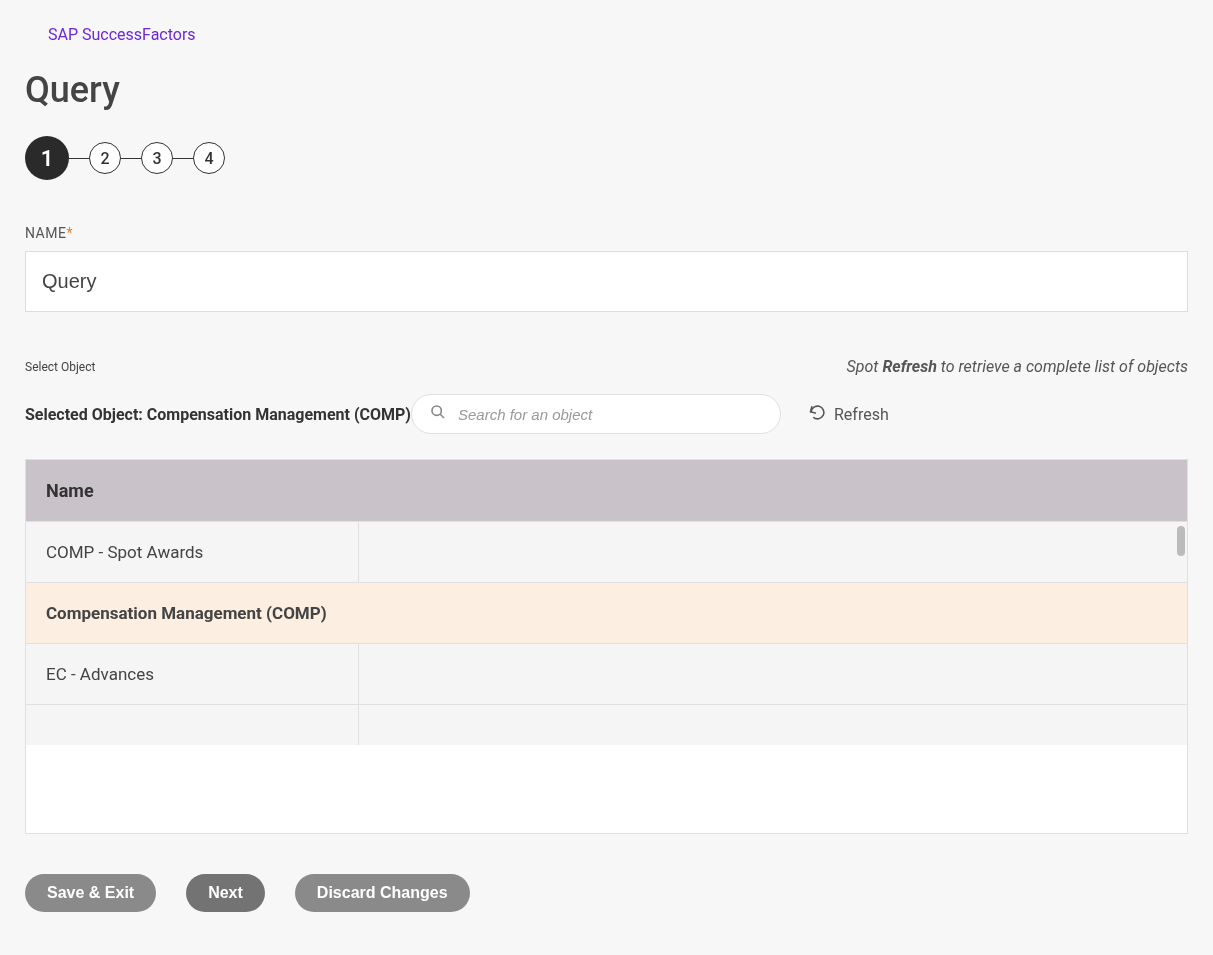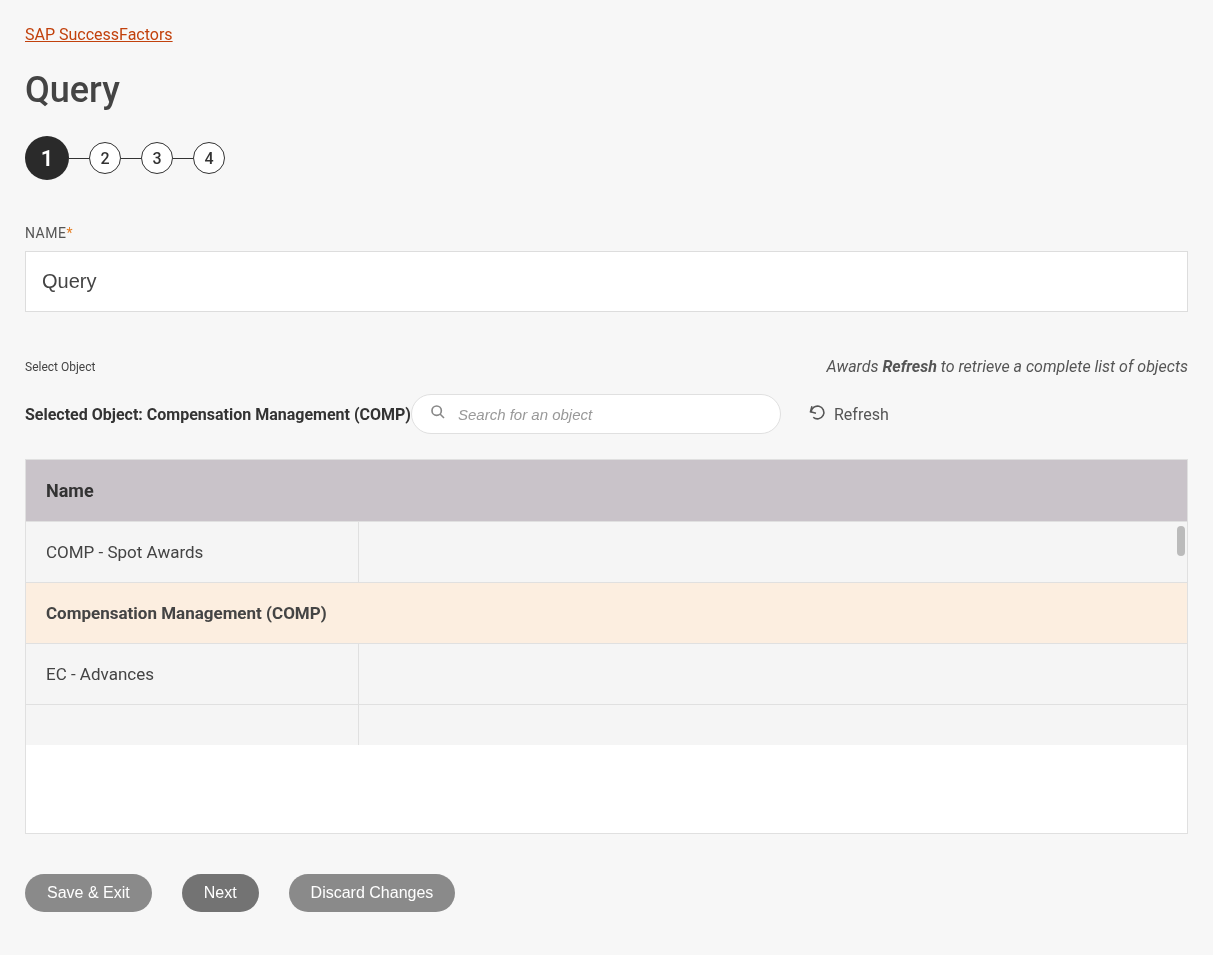--- a/index.html
+++ b/index.html
@@ -8,25 +8,25 @@
       padding: 0;
     }
     body {
       font-family: -apple-system, BlinkMacSystemFont, "Segoe UI", Roboto, Helvetica, Arial, sans-serif;
       background: #f7f7f7;
       color: #333;
       padding: 25px;
       width: 1213px;
     }
     .breadcrumb {
-      color: #c2410c;
-      text-decoration: underline;
+      color: #6d28d9;
       font-size: 16px;
       cursor: pointer;
       display: inline-block;
+      margin-left: 23px;
     }
     .page-title {
       font-size: 36px;
       font-weight: 500;
       color: #444;
       margin-top: 25px;
       margin-bottom: 25px;
     }
     .stepper {
       display: flex;
@@ -209,21 +209,21 @@
     .button-row {
       display: flex;
       gap: 30px;
       margin-top: 40px;
     }
     .btn {
       padding: 10px 22px;
       border-radius: 20px;
       border: none;
       font-size: 16px;
-      font-weight: 400;
+      font-weight: 700;
       cursor: pointer;
       color: #fff;
     }
     .btn-gray {
       background: #8a8a8a;
     }
     .btn-orange {
       background: #737373;
     }
   </style>
@@ -247,21 +247,21 @@
 </div>
 
 <div class="field-label">
   <span>NAME</span><span class="required">*</span>
 </div>
 <input type="text" class="text-input" value="Query" style="">
 
 <div class="select-object-row">
   <div class="select-object-label">Select Object</div>
   <div class="refresh-hint">
-    <span>Awards </span><span class="bold">Refresh</span><span> to retrieve a complete list of objects</span>
+    <span>Spot </span><span class="bold">Refresh</span><span> to retrieve a complete list of objects</span>
   </div>
 </div>
 
 <div class="selected-search-row">
   <div class="selected-object">
     <span>Selected Object: </span><span>Compensation Management (COMP)</span>
   </div>
   <div class="search-refresh-group">
     <div class="search-box">
       <span class="search-icon">

